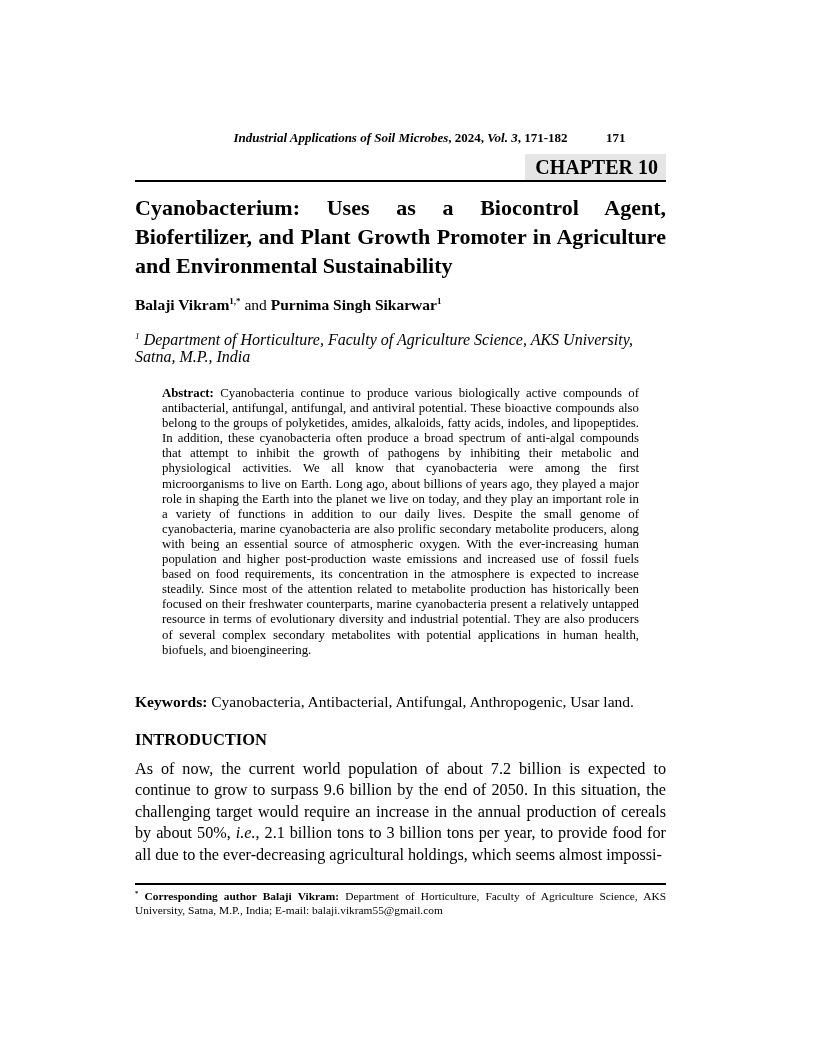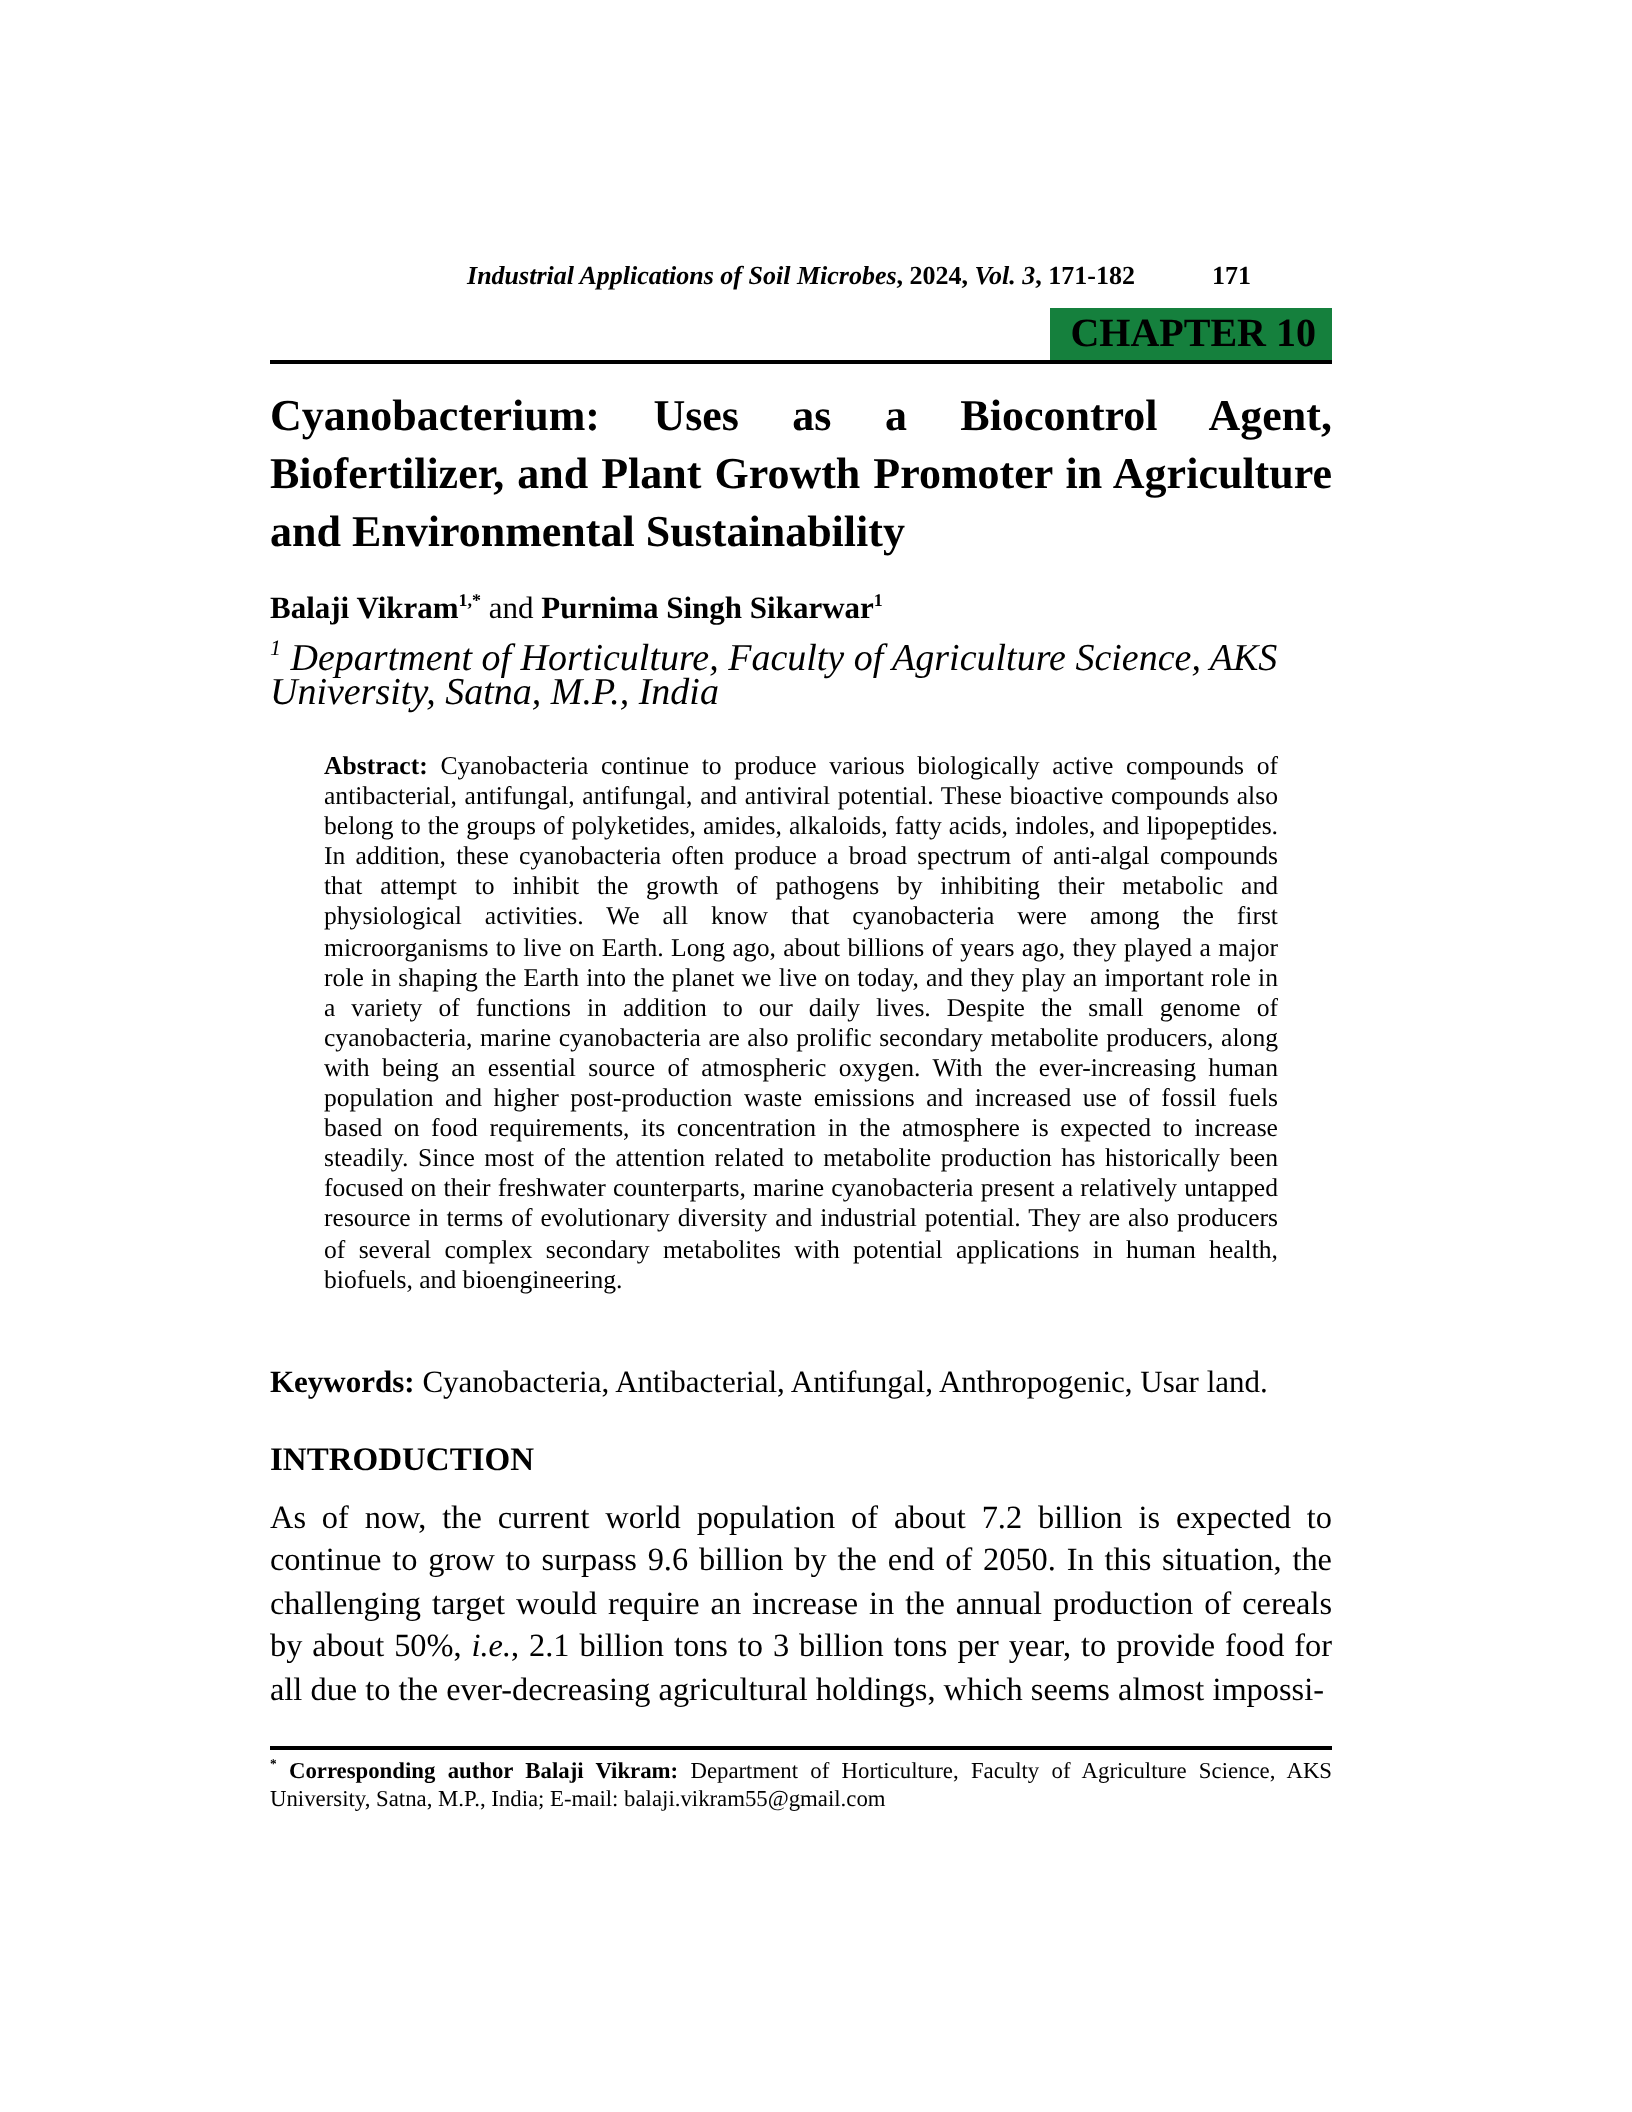--- a/index.html
+++ b/index.html
@@ -41,21 +41,21 @@
     font-weight: bold;
   }
   
   .chapter-row {
     margin-top: 9px;
     border-bottom: 2px solid #000000;
     text-align: right;
   }
   .chapter-label {
     display: inline-block;
-    background: #15803d;
+    background: #e5e5e5;
     font-size: 20px;
     font-weight: bold;
     padding: 2px 8px 1px 10px;
     line-height: 23px;
   }
   
   .chapter-title {
     margin: 11px 0 0 0;
     font-size: 22px;
     font-weight: bold;
@@ -68,22 +68,22 @@
     font-size: 15.5px;
     line-height: 19px;
   }
   .authors .author-name { font-weight: bold; margin-top: 23px; }
   sup {
     font-size: 0.58em;
     vertical-align: super;
     line-height: 0;
   }
   .affiliation {
-    margin-top: 7px;
-    font-size: 19px;
+    margin-top: 17px;
+    font-size: 16px;
     font-style: italic;
     line-height: 17px;
   }
   
   .abstract {
     margin: 21px 27px 0 27px;
     font-size: 12.8px;
     line-height: 15.1px;
     text-align: justify;
   }

